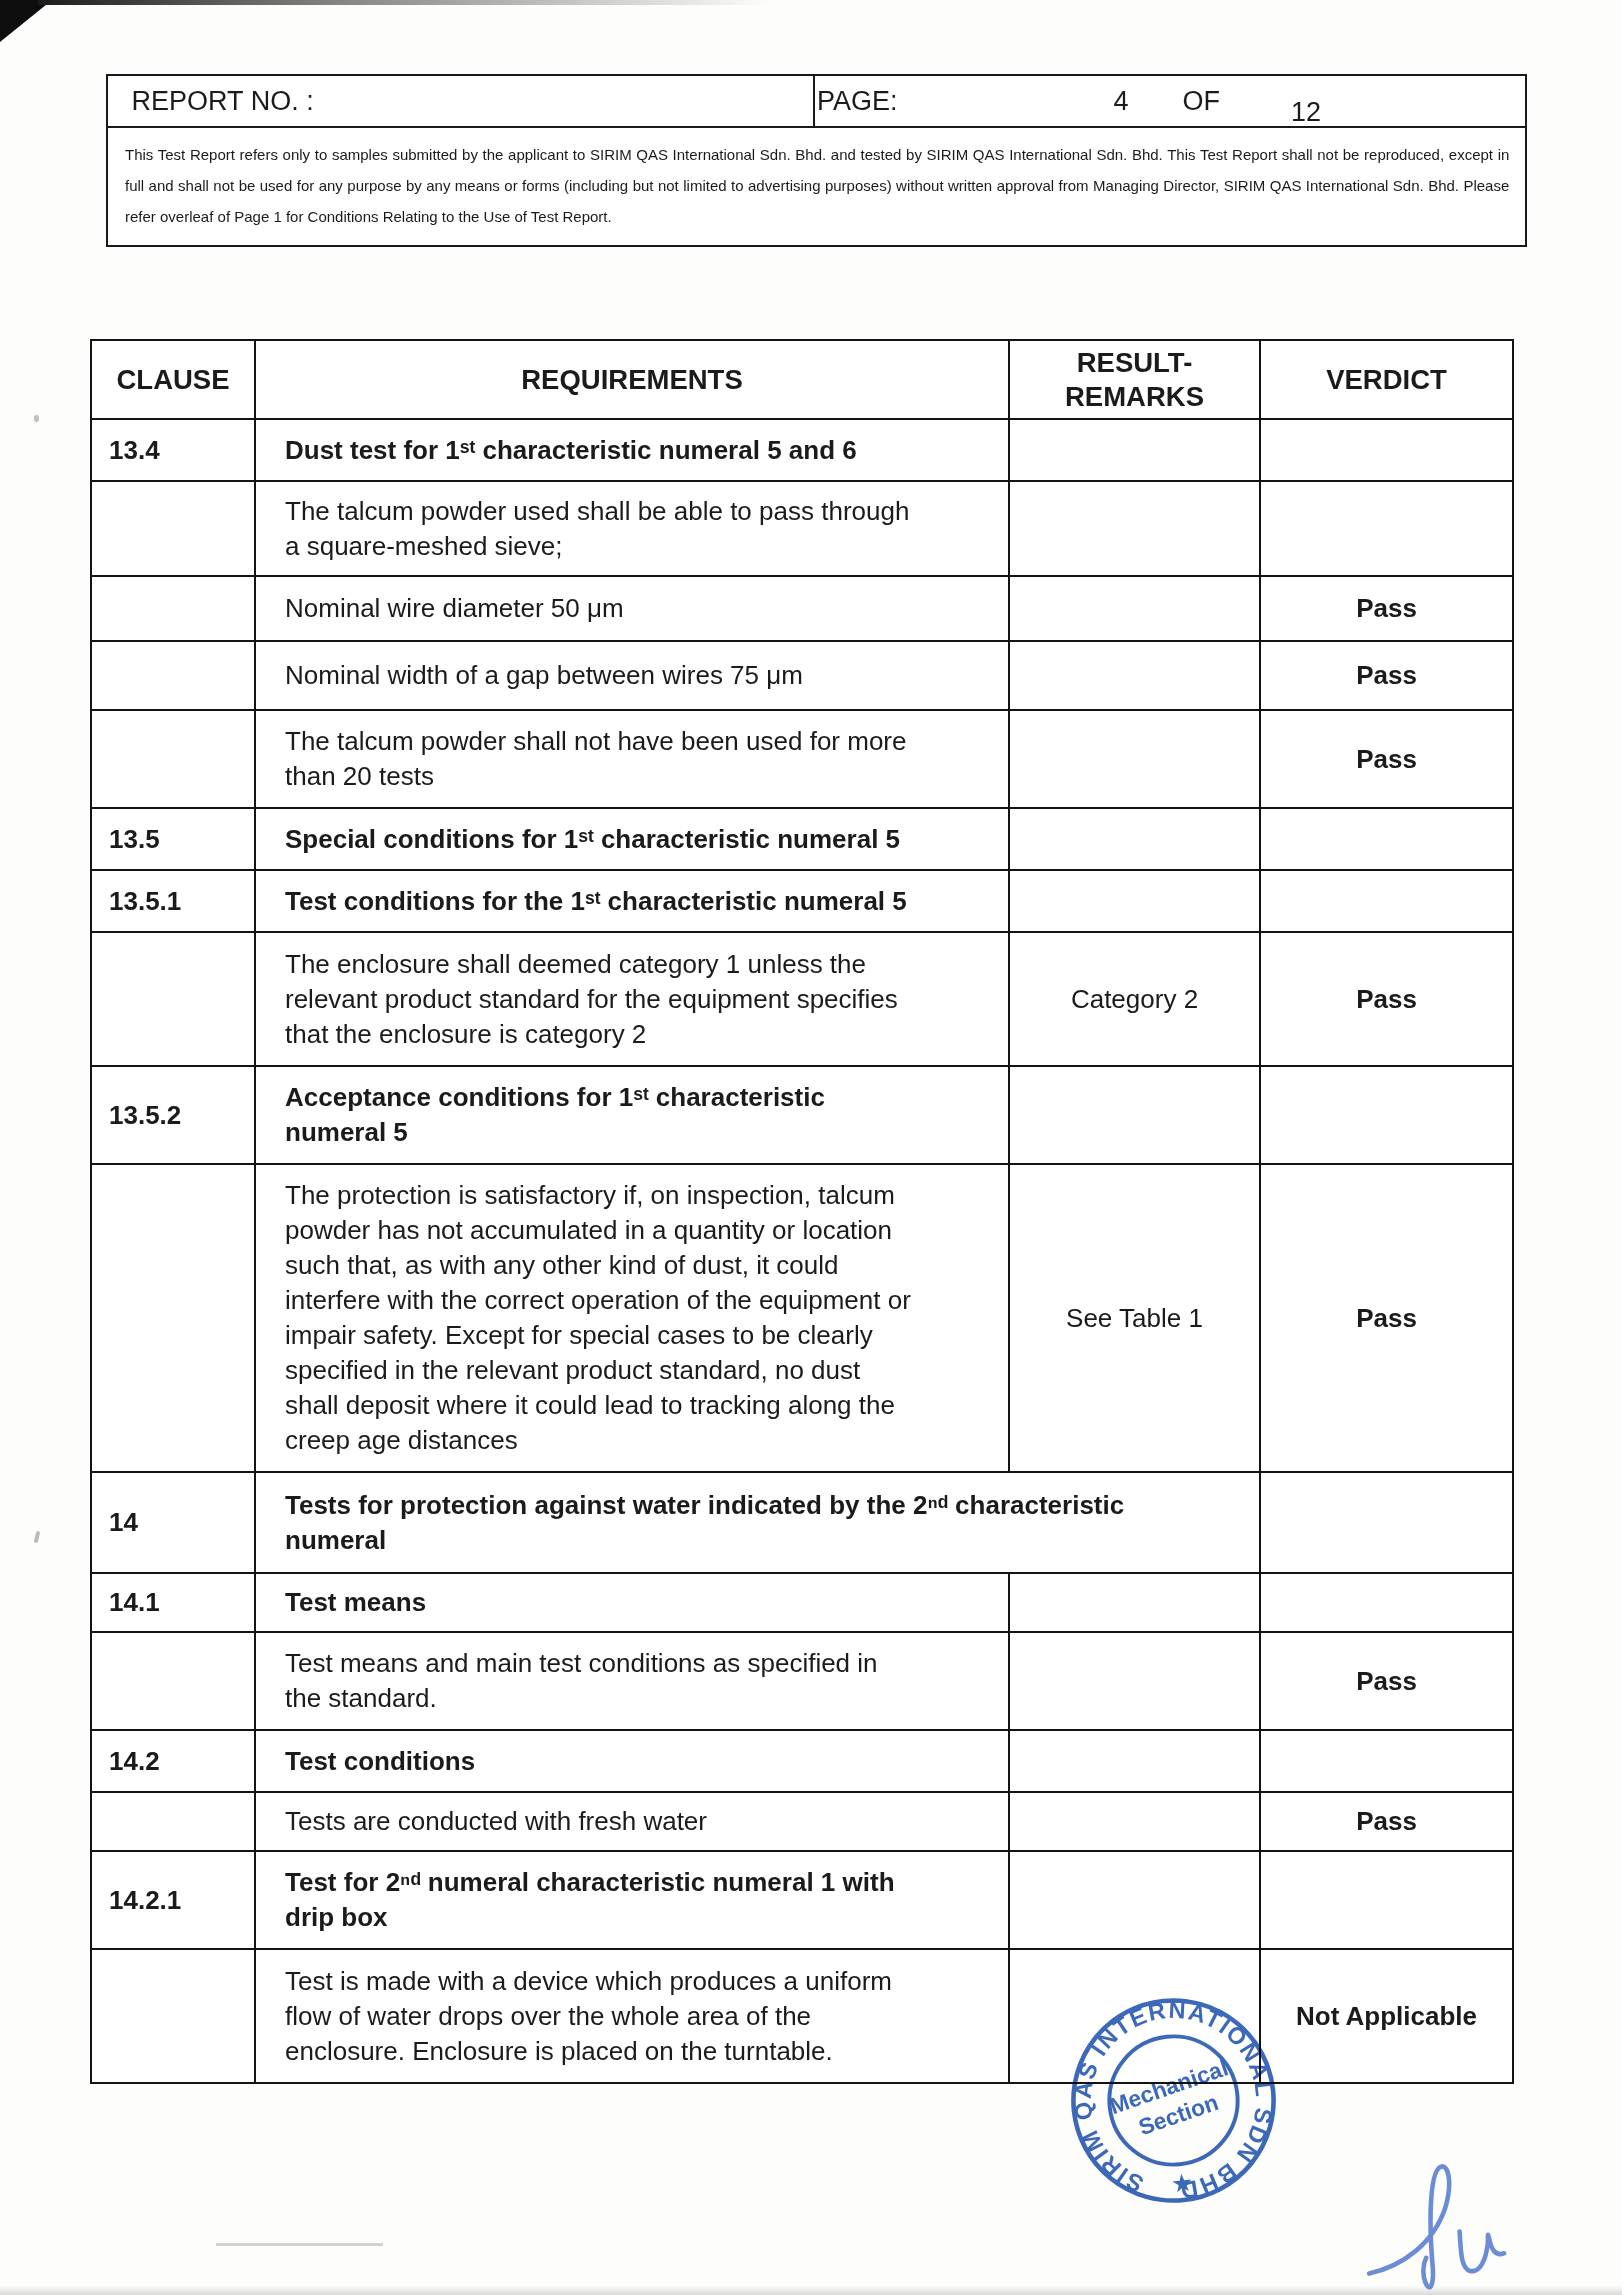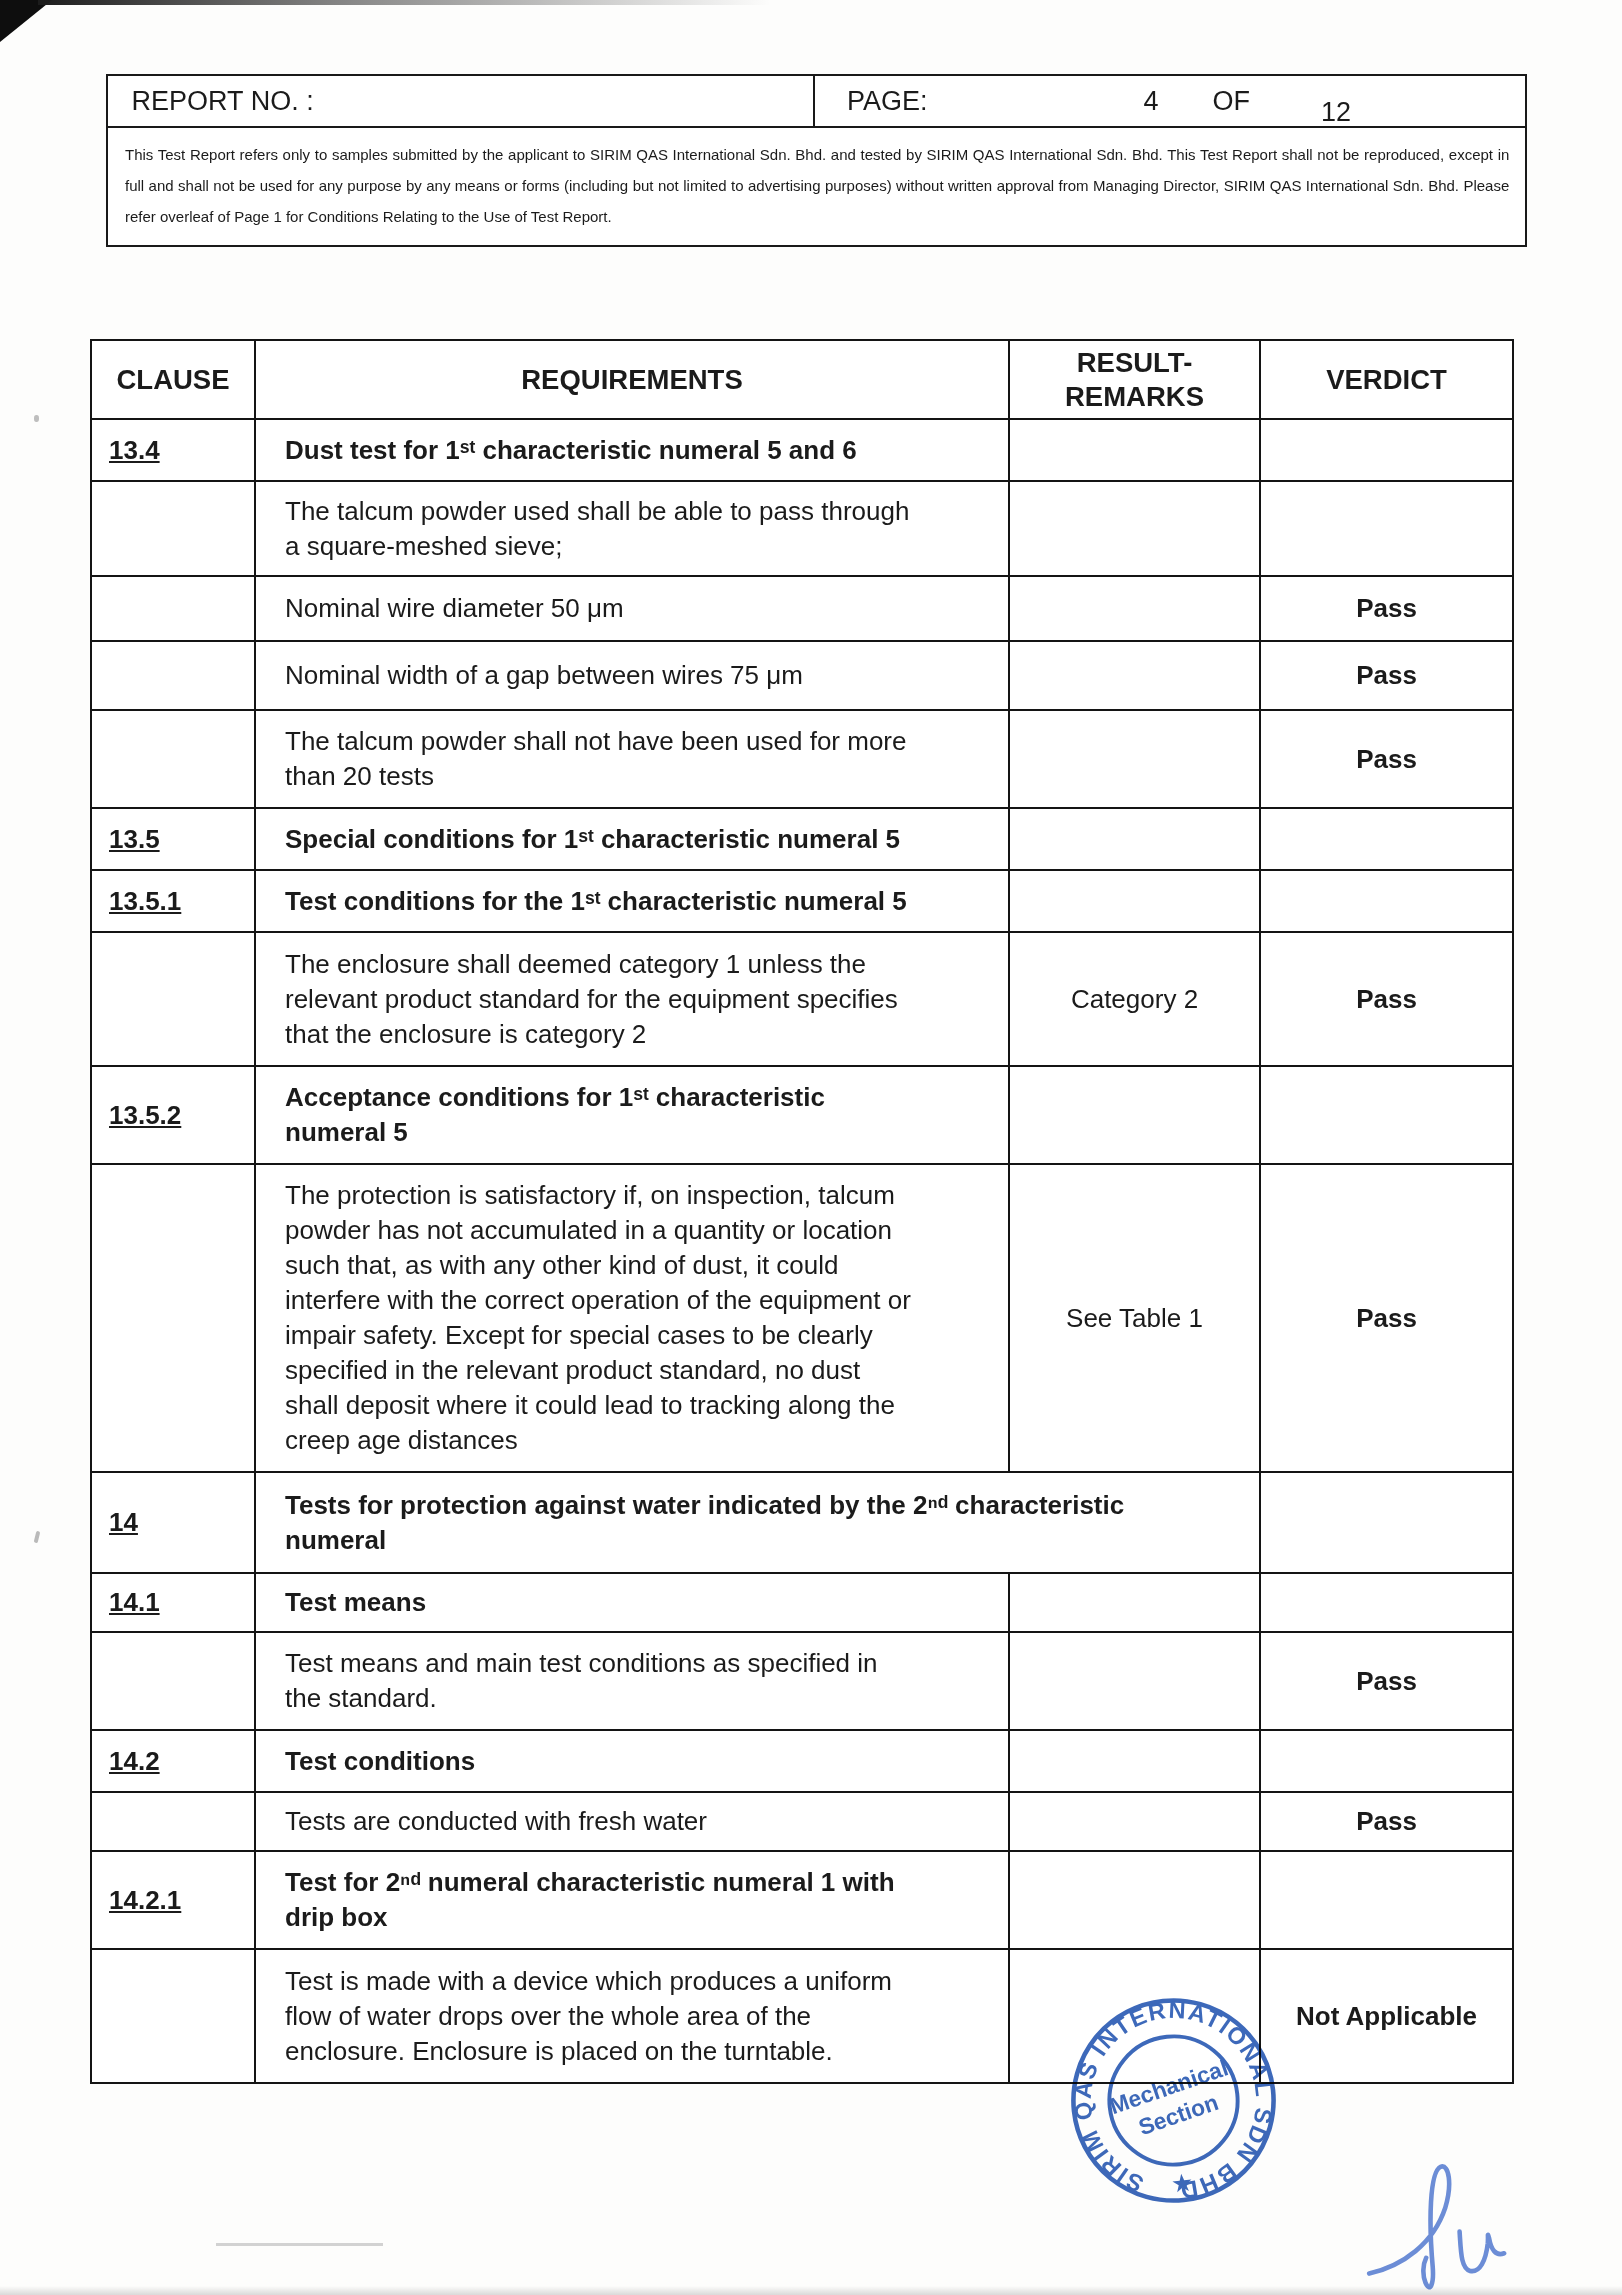--- a/index.html
+++ b/index.html
@@ -14,31 +14,31 @@
   .speck-b{position:absolute;left:35px;top:1531px;width:3.9px;height:11.8px;background:#777;opacity:.5;transform:rotate(14deg);border-radius:2px;}
   .smudge{position:absolute;left:216px;top:2243px;width:167px;height:2.6px;background:#b5b5b5;opacity:.6;}
   .bottom-edge{position:absolute;left:0;top:2286px;width:100%;height:9.2px;
         background:linear-gradient(180deg,rgba(0,0,0,0),rgba(0,0,0,.14));}
   
   .header-box{position:absolute;left:106px;top:74px;width:1421px;border:2.6px solid #191919;box-sizing:border-box;background:#fff;}
   .header-row{display:flex;border-bottom:2px solid #191919;height:50px;font-size:27px;}
   .hcell-left{width:707px;display:flex;align-items:center;border-right:2px solid #191919;
         height:100%;padding-left:23.6px;box-sizing:border-box;}
   .report-no-value{flex:1;text-align:center;}
-  .hcell-right{flex:1;display:flex;align-items:center;height:100%;padding-left:32px;box-sizing:border-box;}
+  .hcell-right{flex:1;display:flex;align-items:center;height:100%;padding-left:2px;box-sizing:border-box;}
   .pg-cur{margin-left:216px;}
   .pg-of{margin-left:54px;}
   .pg-tot{margin-left:71px;margin-top:23px;}
   .disclaimer{padding:10.5px 15.7px 13px 17px;font-size:15px;line-height:31px;text-align:justify;}
   
   table.main{position:absolute;left:90px;top:339px;width:1421px;border-collapse:collapse;
         table-layout:fixed;background:#fff;font-size:26px;border:2.6px solid #141414;}
   table.main th,table.main td{border:2px solid #141414;vertical-align:middle;box-sizing:border-box;}
   th{font-weight:bold;font-size:27.5px;text-align:center;white-space:pre-line;line-height:34px;}
-  td.clause{padding-left:17px;font-weight:bold;text-decoration:underline;}
+  td.clause{padding-left:17px;font-weight:bold;}
   td.req{padding:9.2px 26px 9.2px 29px;white-space:pre-line;line-height:35px;}
   td.req.bold{font-weight:bold;}
   td.res{text-align:center;}
   td.ver{text-align:center;font-weight:bold;}
   tr.h90{height:59px} tr.h95{height:62px} tr.h100{height:65px} tr.h105{height:69px}
   tr.h120{height:79px} tr.h145{height:95px} tr.h150{height:98px} tr.h155{height:101px}
   tr.h205{height:134px} tr.h470{height:308px}
   
   .stamp{position:absolute;left:1061px;top:1988px;width:225px;height:225px;
         mix-blend-mode:multiply;opacity:.93;}

